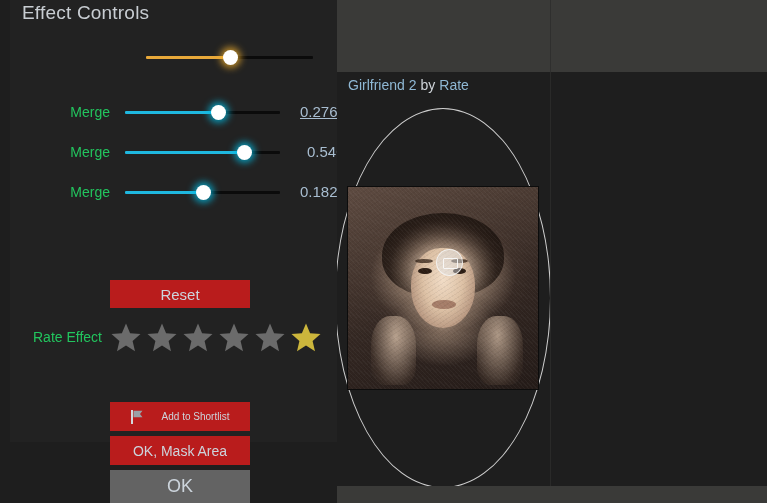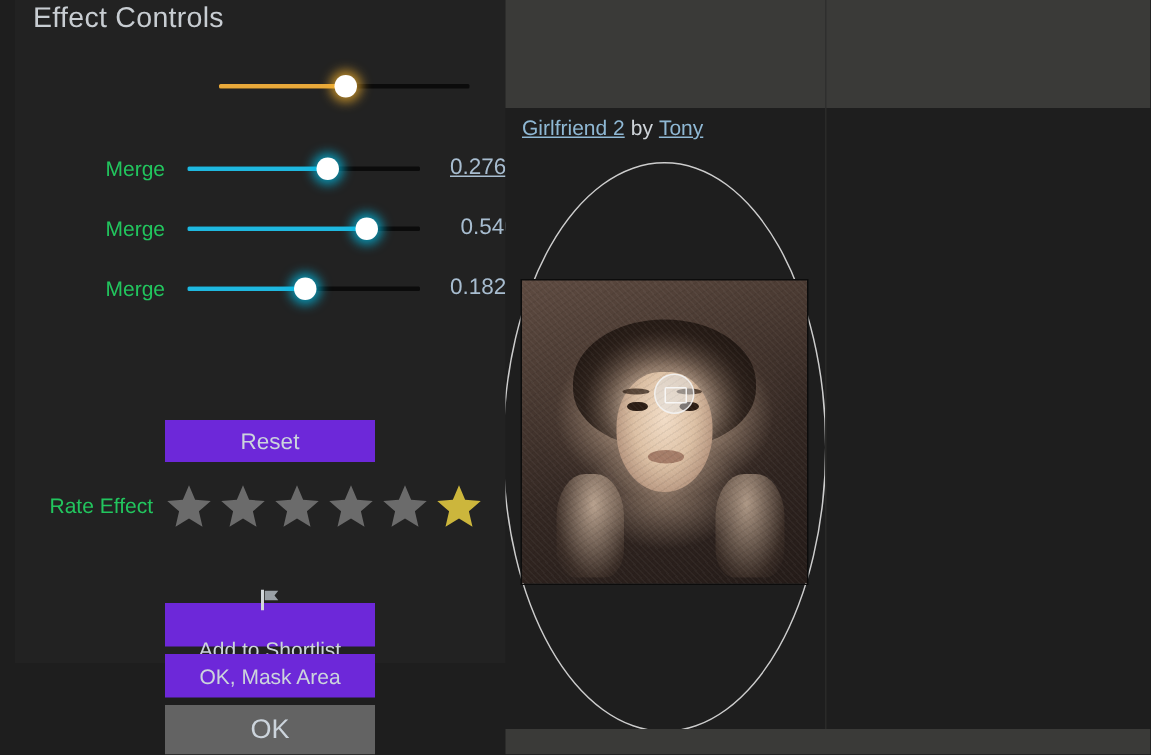--- a/index.html
+++ b/index.html
@@ -54,30 +54,30 @@
   .thumb.cyan { box-shadow: 0 0 7px 3px rgba(0,190,230,0.75); }
   .thumb.amber { box-shadow: 0 0 7px 3px rgba(240,175,45,0.75); }
   .value {
     position: absolute; top: 0; line-height: 22px;
     font-size: 15px; color: #a8bdd0; white-space: nowrap;
   }
 
   
   .btn {
     position: absolute;
-    background: #6d28d9;
+    background: #b91c1c;
     color: #ccd4dc;
     border: none;
     font-family: "Liberation Sans", sans-serif;
     display: flex; align-items: center; justify-content: center;
     cursor: pointer;
     white-space: nowrap;
   }
   #btn-reset { left: 100px; top: 280px; width: 140px; height: 28px; font-size: 15px; }
-  #btn-shortlist { left: 100px; top: 402px; width: 140px; height: 29px; font-size: 14px; gap: 18px; flex-direction: column; }
+  #btn-shortlist { left: 100px; top: 402px; width: 140px; height: 29px; font-size: 10px; gap: 18px; }
   #btn-mask { left: 100px; top: 436px; width: 140px; height: 29px; font-size: 14px; text-align: right; }
   #btn-ok { left: 100px; top: 470px; width: 140px; height: 33px; font-size: 18px; background: #636363; }
 
   .flag-icon { width: 13px; height: 14px; display: inline-block; flex: 0 0 auto; }
 
   
   #stars { position: absolute; left: 100px; top: 322px; display: flex; gap: 4px; }
   .star { width: 32px; height: 31px; display: block; cursor: pointer; }
 
   
@@ -91,21 +91,21 @@
   .preview {
     position: absolute; top: 72px; height: 414px; overflow: hidden;
   }
   #preview-left { left: 0; width: 213px; background: #1e1e1e; }
   #preview-right { left: 214px; width: 216px; background: #333331; }
 
   .credit {
     position: absolute; top: 5px; left: 11px;
     font-size: 14px; color: #cfd4d9; white-space: nowrap;
   }
-  .credit a { color: #8fb8d4; text-decoration: underline; cursor: pointer; }
+  .credit a { color: #8fb8d4; cursor: pointer; }
 
   
   #ellipse-overlay {
     position: absolute; left: -2px; top: 36px;
     width: 216px; height: 380px;
     border: 1.4px solid #dcdcdc;
     border-radius: 50%;
     pointer-events: none;
     opacity: 0.92;
   }
@@ -326,21 +326,21 @@
   </div>
 
   <div id="right-area">
 
     <div id="top-strip">
       <div id="top-strip-div"></div>
     </div>
 
     <div class="preview" id="preview-left">
       <div class="credit">
-        <a>Girlfriend 2</a><span style="padding:0 4px;">by</span><a>Tony</a>
+        <a>Girlfriend 2</a><span style="padding:0 4px;">by</span><a>Rate</a>
       </div>
 
       <div id="ellipse-overlay"></div>
 
       <div id="photo-left">
         <div class="hair"></div>
         <div class="face"></div>
         <div class="brow-l"></div>
         <div class="brow-r"></div>
         <div class="eye-l"></div>

